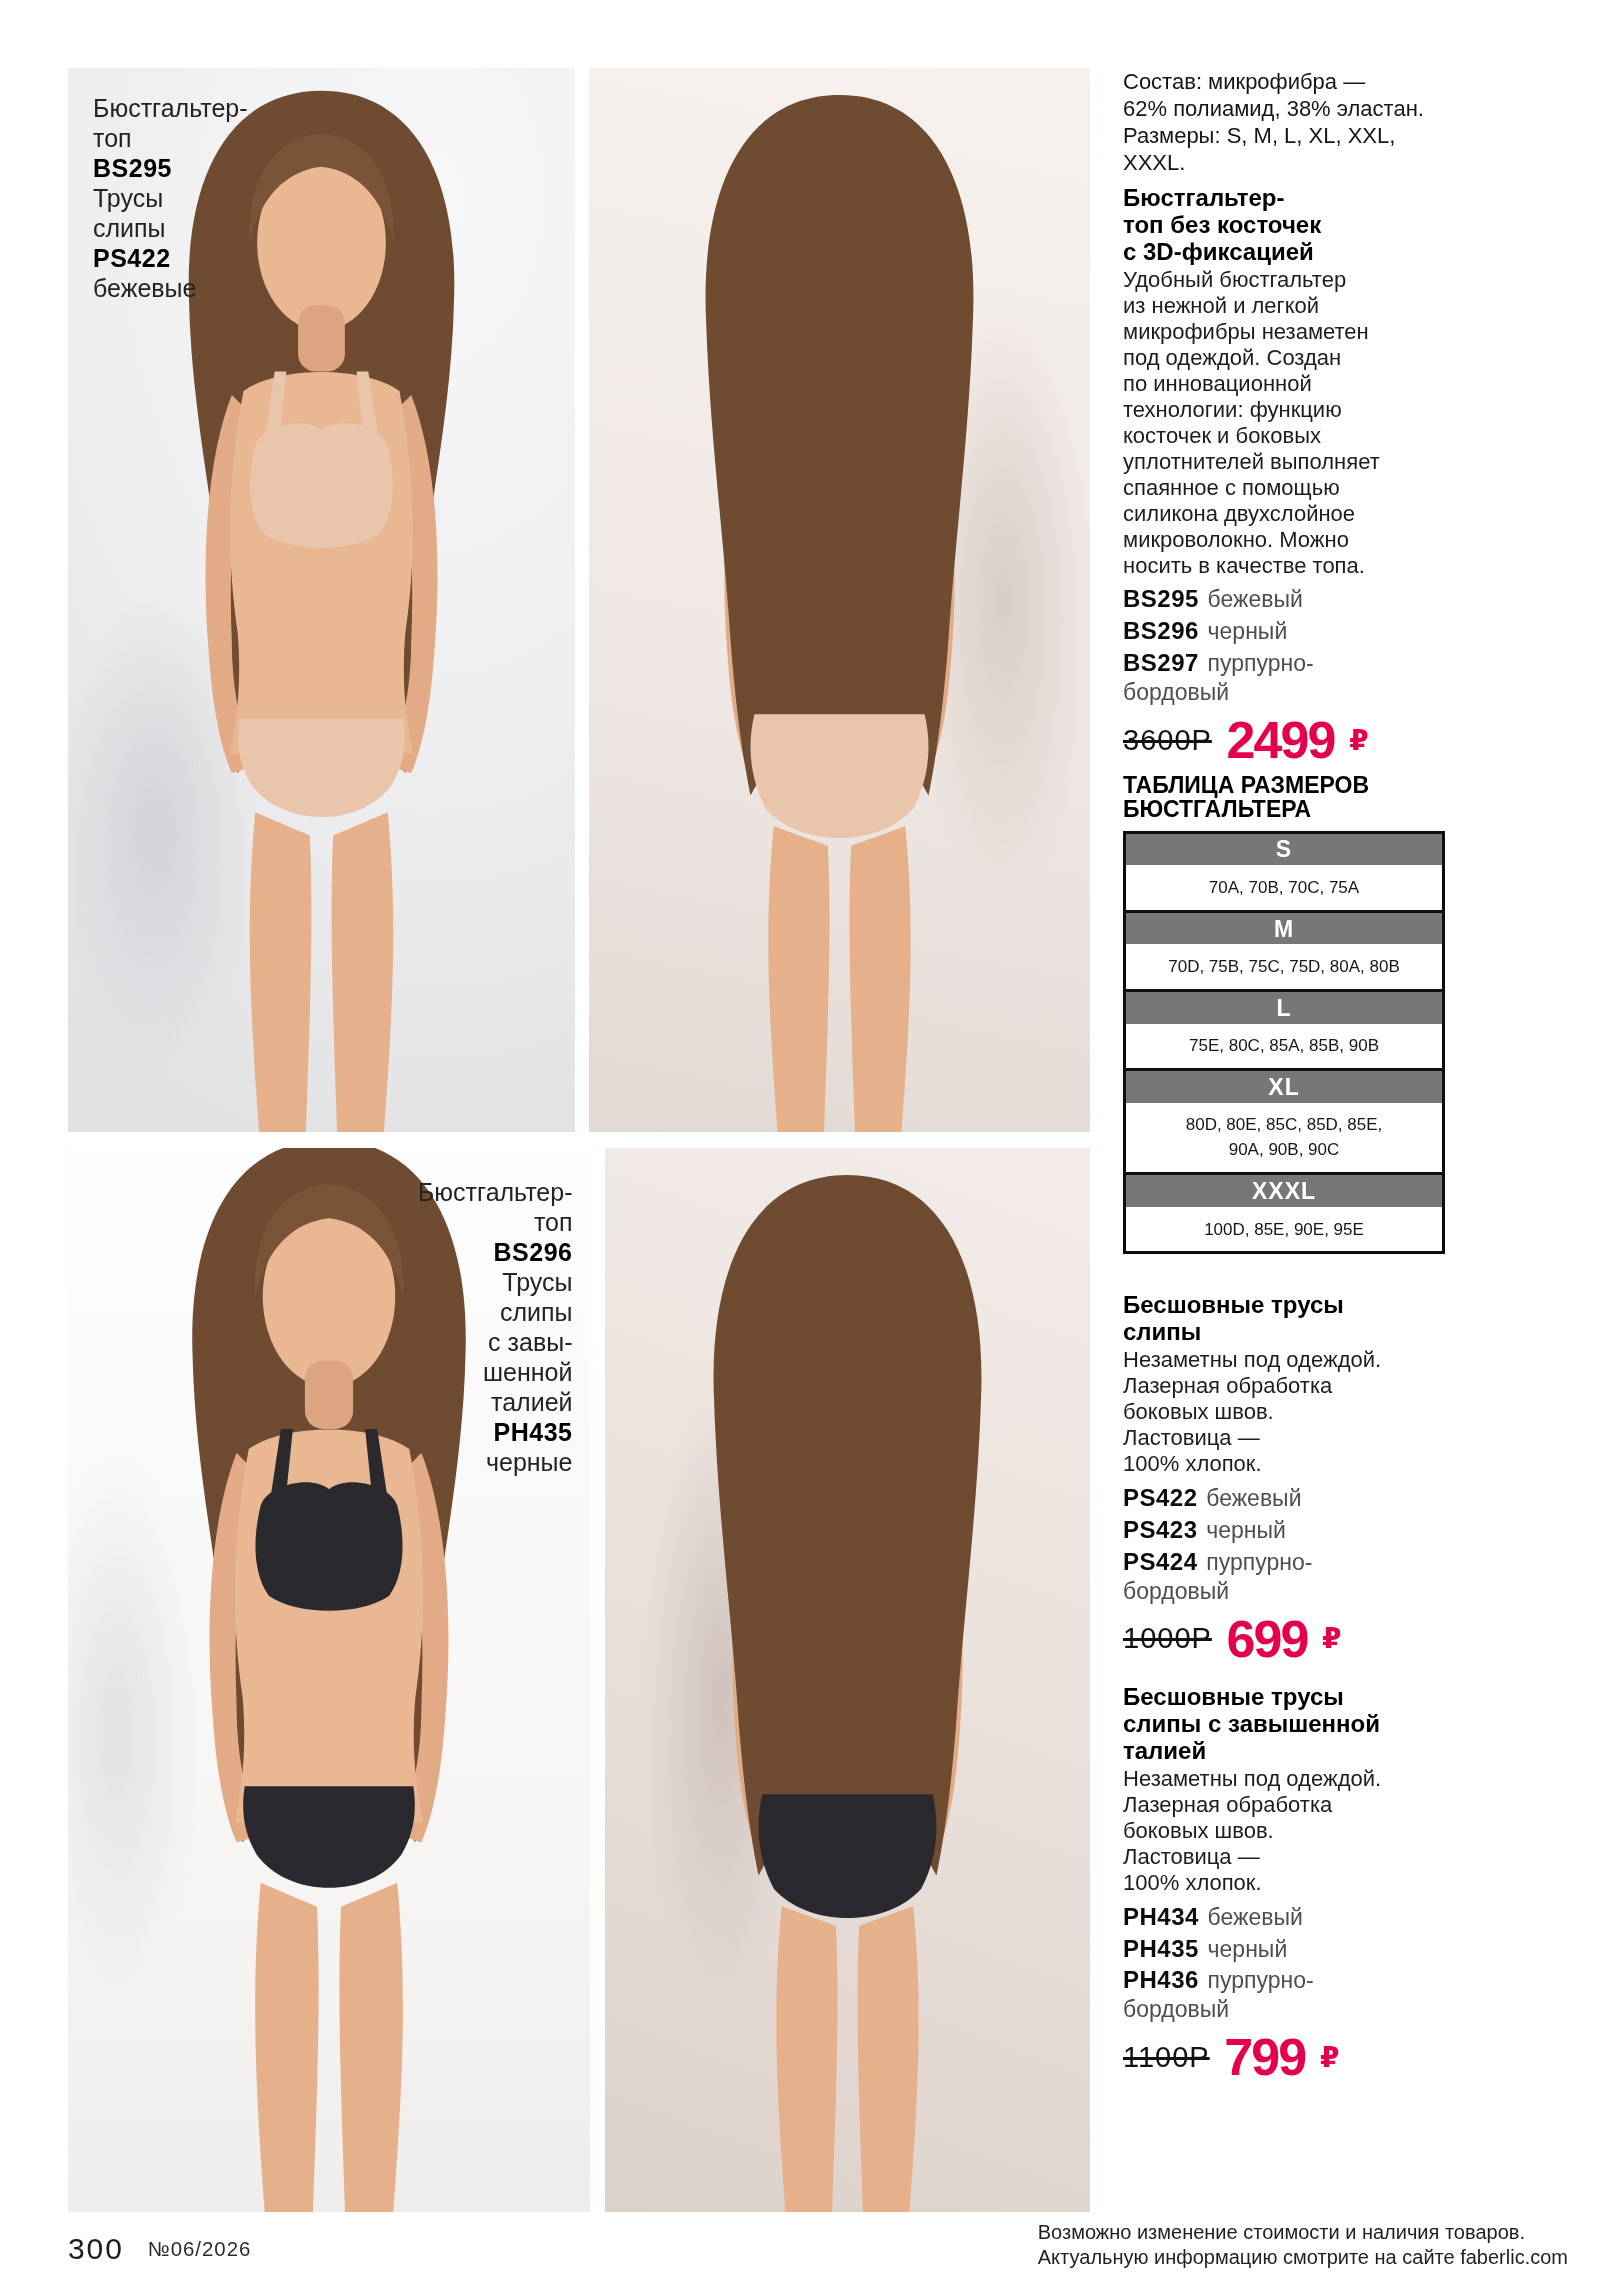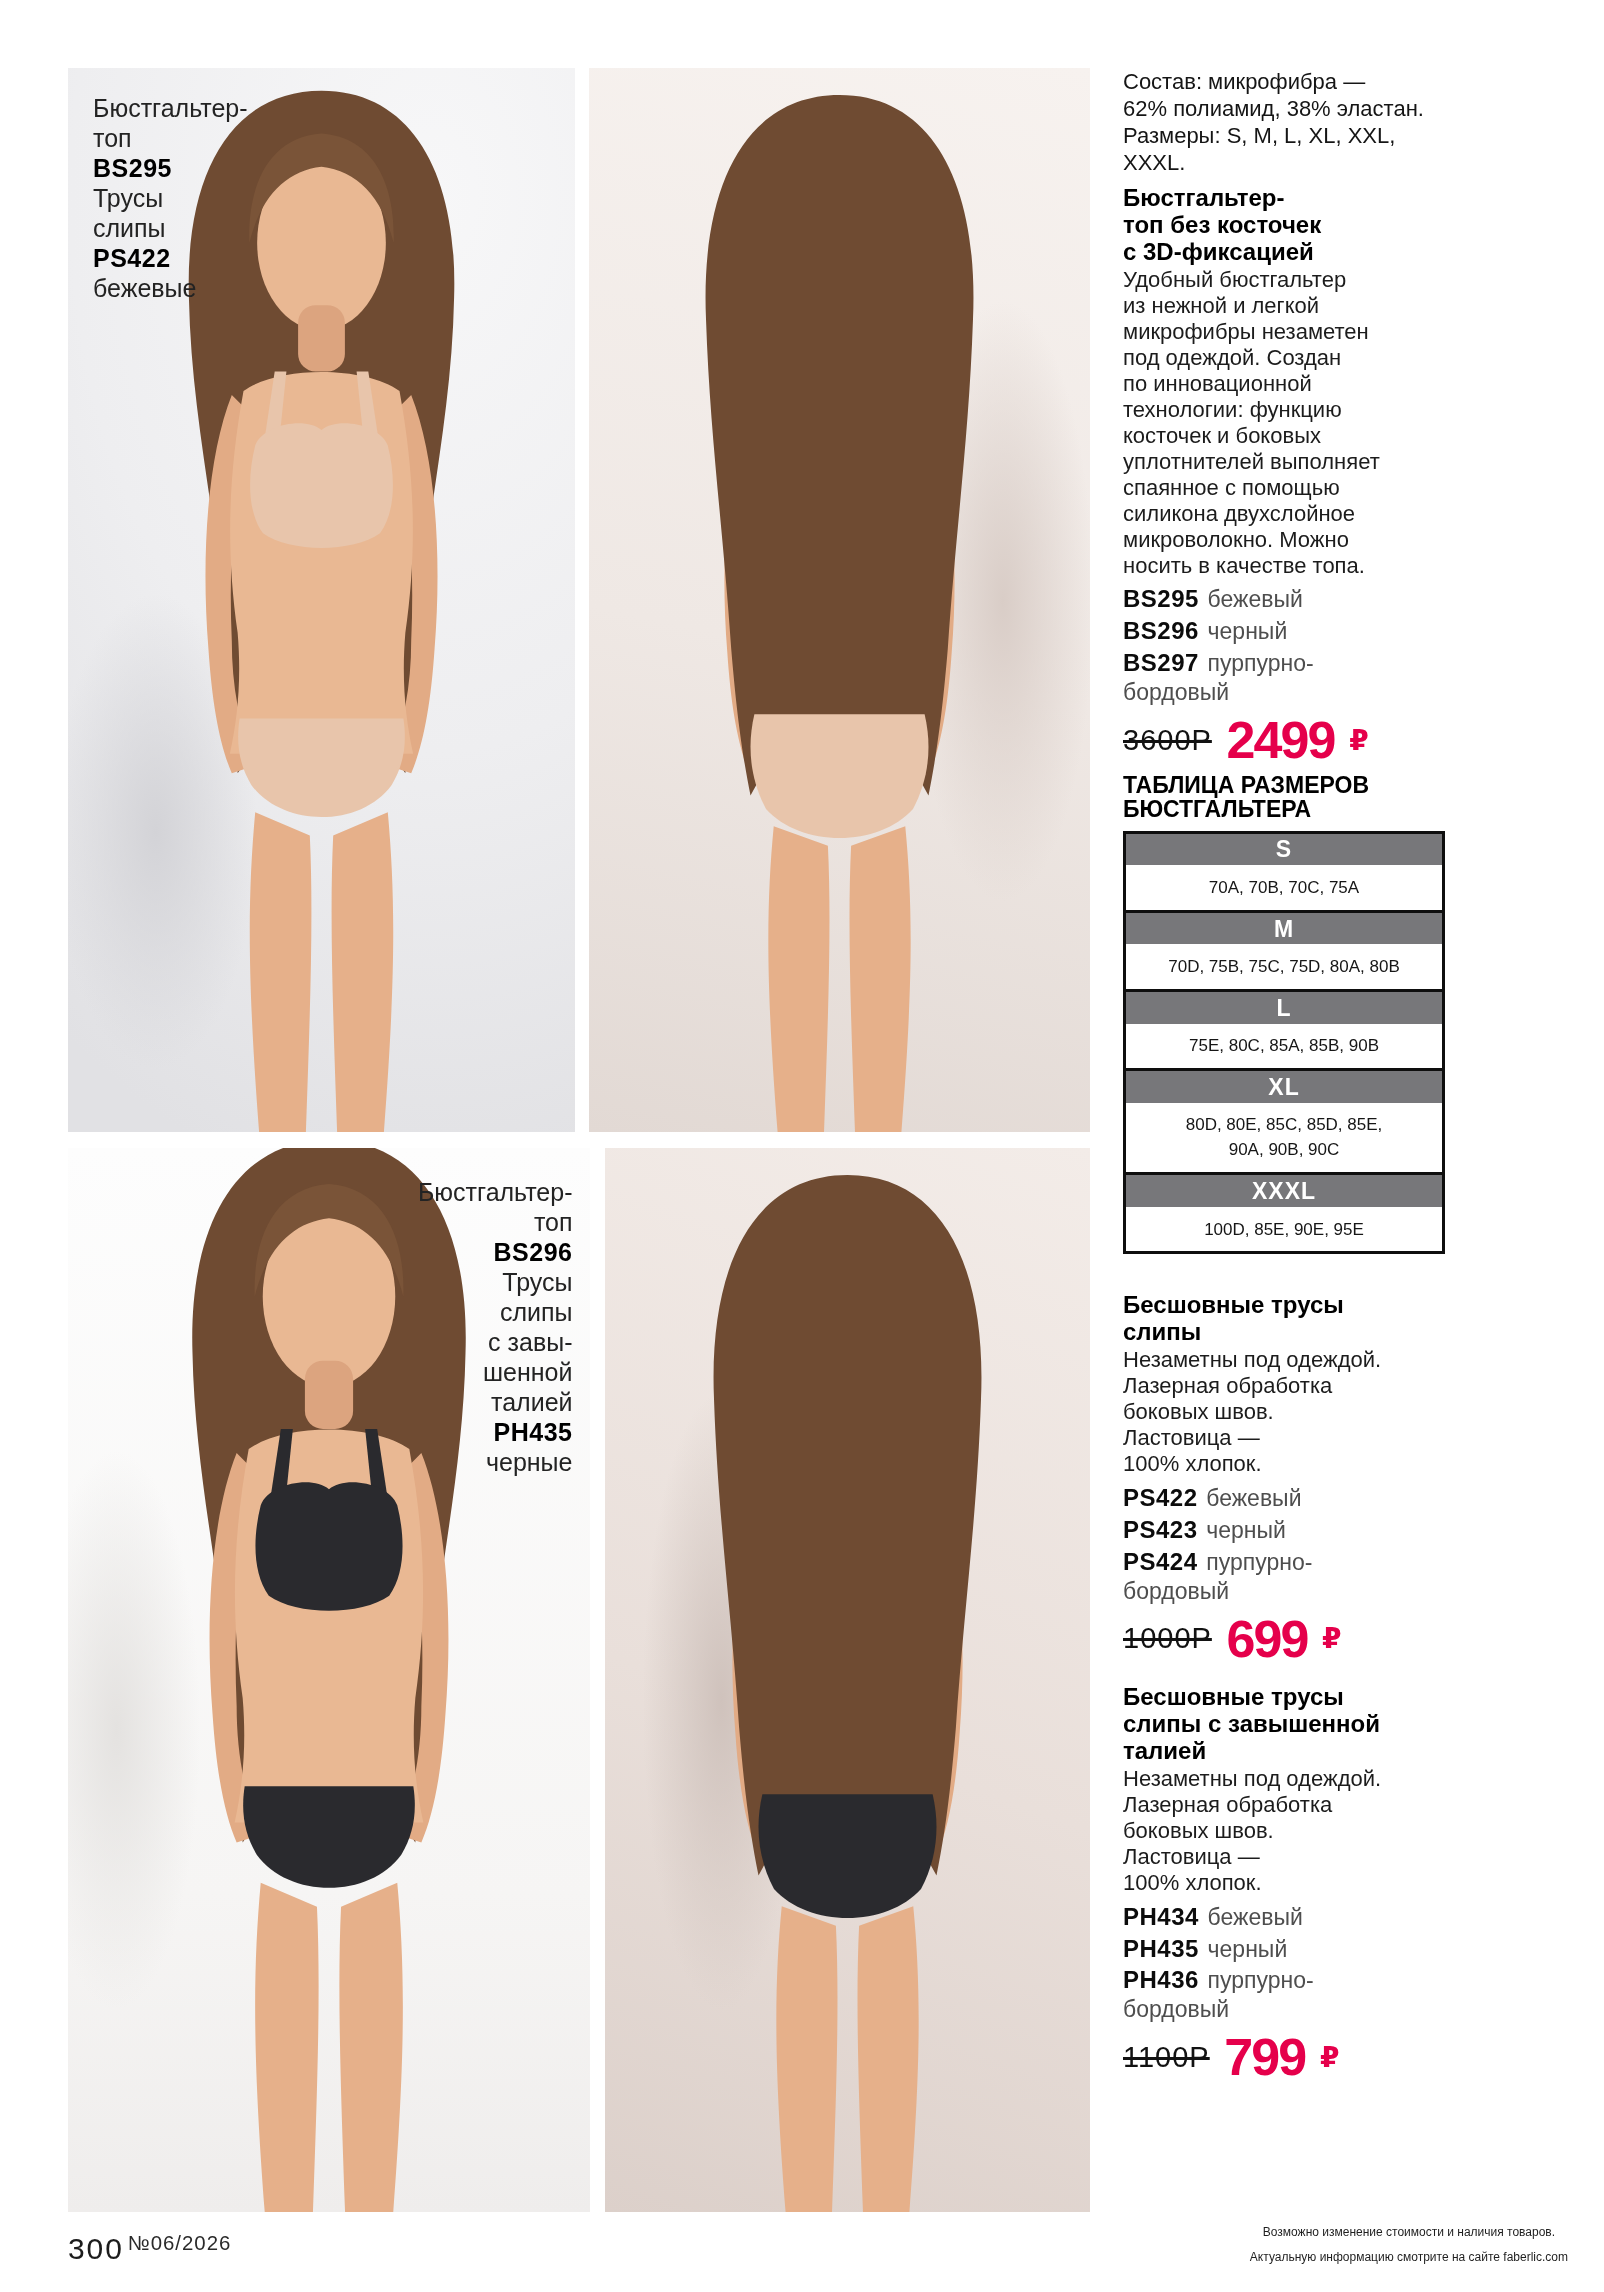--- a/index.html
+++ b/index.html
@@ -59,24 +59,24 @@
   
   .table-title{font-size:23px;line-height:24px;font-weight:bold;text-align:left;margin:7.8px 0 9.7px;color:#000}
   .size-table{width:322px;border:3.9px solid #0e0e0e;background:#fff}
   .st-head{background:var(--table-header);color:#fff;font-weight:bold;font-size:23px;line-height:28px;
            text-align:center;padding:1.9px 0;letter-spacing:1px}
   .st-val{font-size:17px;line-height:25px;text-align:center;padding:9.7px 3.9px;color:#161616;
           border-bottom:3.9px solid #0e0e0e}
   .st-sec:last-child .st-val{border-bottom:none}
 
   
-  .footer-left{position:absolute;left:68px;top:2232px;display:flex;align-items:flex-start;gap:4px}
+  .footer-left{position:absolute;left:68px;top:2232px;display:flex;align-items:center;gap:24px}
   .page-num{font-size:30px;color:#1c1c1c;letter-spacing:1.9px}
   .issue{font-size:20.4px;color:#2a2a2a;letter-spacing:1px}
-  .footer-note{position:absolute;right:37px;top:2220px;text-align:center;font-size:12px;line-height:25px;color:#1f1f1f}
+  .footer-note{position:absolute;right:37px;top:2220px;text-align:left;font-size:20px;line-height:25px;color:#1f1f1f}
 
   .defs{position:absolute;width:0;height:0;overflow:hidden}
 </style>
 </head>
 <body>
 
 <svg class="defs" xmlns="http://www.w3.org/2000/svg" aria-hidden="true">
   <defs>
     <g id="fig-front">
       <path d="M130,16 C84,16 60,58 62,122 C63,172 72,215 78,264 C82,300 85,332 87,366 L111,330 L149,330 L173,366 C175,332 178,300 182,264 C188,215 197,172 198,122 C200,58 176,16 130,16 Z" fill="#6f4b32"></path>

